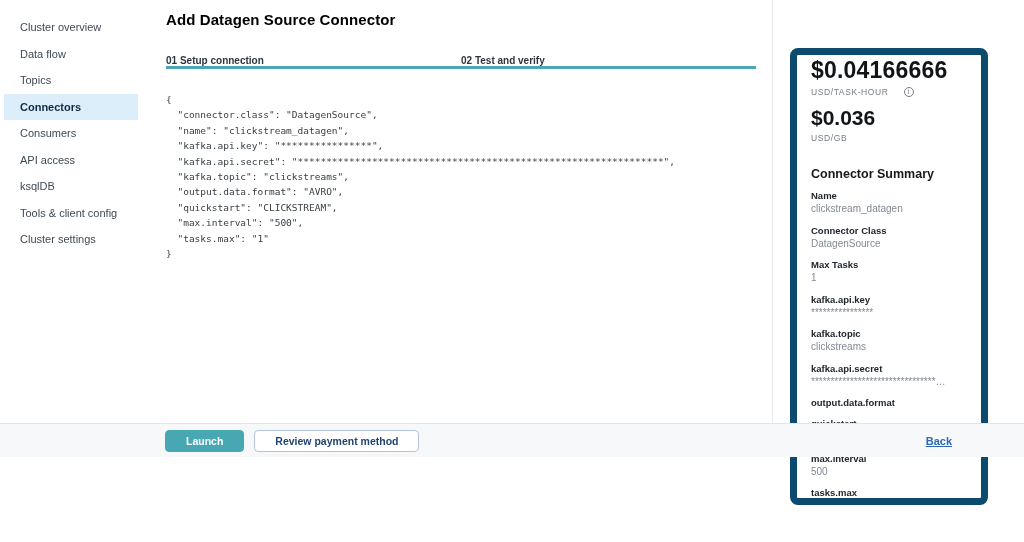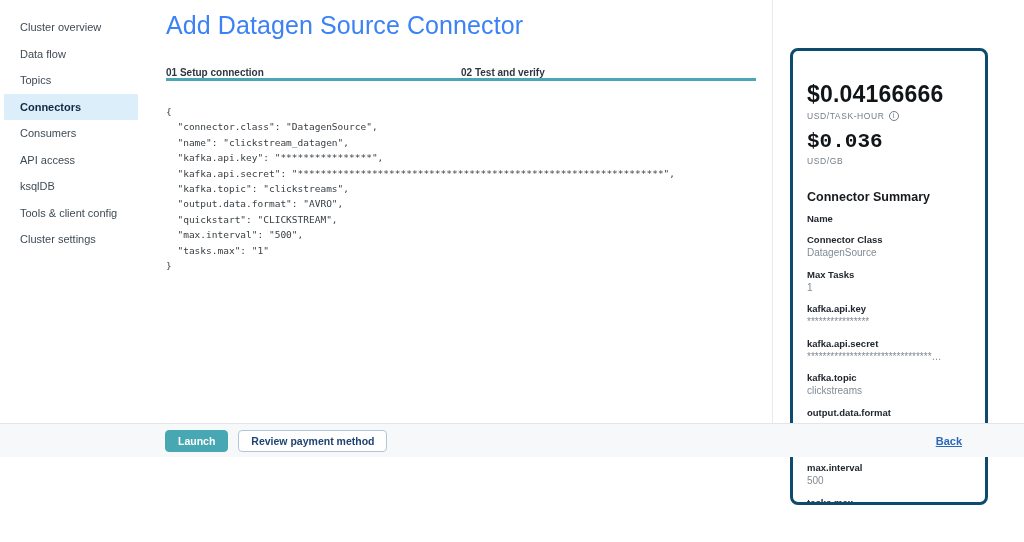--- a/index.html
+++ b/index.html
@@ -11,55 +11,55 @@
   
   .sidebar { width: 150px; padding-top: 14px; flex-shrink: 0; }
   .side-item { height: 26.5px; display: flex; align-items: center; padding-left: 20px;
     font-size: 11px; color: #3f4a55; cursor: pointer; }
   .side-item.active { margin: 0 12px 0 4px; padding-left: 16px; background: #DDEEFB;
     border-radius: 1px; color: #0f2a43; font-weight: 700; }
 
   
   .main { width: 623px; flex-shrink: 0; border-right: 1px solid #e7e9eb;
     padding: 11px 16px 0 16px; }
-  .page-title { font-size: 25px; font-weight: 400; color: #3b82f6; letter-spacing: .1px; }
+  .page-title { font-size: 15px; font-weight: 700; color: #000000; letter-spacing: .1px; }
   .steps { display: flex; margin-top: 27px; border-bottom: 3px solid #4AA7B3; padding-bottom: 0; }
   .step { width: 50%; font-size: 10px; font-weight: 700; color: #2d3640; cursor: pointer; }
   .code-wrap { margin-top: 23px; }
   pre.code { font-family: "DejaVu Sans Mono", "Liberation Mono", monospace;
     font-size: 9.5px; line-height: 15.4px; color: #3a4045; white-space: pre; }
 
   
   .right { flex: 1; position: relative; }
   .card { position: absolute; left: 17px; top: 48px; width: 198px; height: 457px;
-    background: #fff; border: 3px solid #0c4a6e; border-radius: 8px;
-    padding: 30px 14px; overflow: hidden; }
+    background: #fff; border: 7px solid #0c4a6e; border-radius: 8px;
+    padding: 2px 14px; overflow: hidden; }
   .price-lg { font-size: 23px; font-weight: 800; color: #121518; letter-spacing: .2px; }
   .price-unit { margin-top: 3px; font-size: 8.5px; color: #747d87; letter-spacing: .6px;
-    display: flex; align-items: center; gap: 4px; }
+    display: flex; align-items: center; gap: 15px; }
   .info-i { display: inline-flex; align-items: center; justify-content: center;
     width: 10px; height: 10px; border: 1px solid #747d87; border-radius: 50%;
     font-size: 7px; letter-spacing: 0; color: #747d87; cursor: pointer;
     font-family: "DejaVu Serif", serif; }
-  .price-md { margin-top: 9px; font-size: 21px; font-weight: 800; color: #121518; font-family: Liberation Mono, monospace; }
+  .price-md { margin-top: 9px; font-size: 21px; font-weight: 800; color: #121518; }
   .summary-title { margin-top: 24px; font-size: 12.5px; font-weight: 700; color: #16191d; }
   .field { margin-top: 8px; }
   .field .lbl { font-size: 9.5px; font-weight: 700; color: #21272e; line-height: 13px; }
   .field .val { font-size: 10px; color: #818a94; line-height: 13.5px;
     white-space: nowrap; overflow: hidden; }
 
   
   .footer { height: 34px; background: #f7f8f9; border-top: 1px solid #e3e5e8;
     display: flex; align-items: center; padding-left: 165px; gap: 10px; position: relative; }
-  .btn { font-size: 10.5px; font-weight: 700; border-radius: 4px; padding: 4px 12px;
+  .btn { font-size: 10.5px; font-weight: 700; border-radius: 4px; padding: 4px 20px;
     cursor: pointer; border: 1px solid transparent;
     font-family: "Liberation Sans", sans-serif; }
   .btn-primary { background: #47A8B4; color: #ffffff; border-color: #47A8B4; }
   .btn-secondary { background: #ffffff; color: #1E4471; border-color: #b3c5dd; }
-  .back-link { position: absolute; right: 62px; font-size: 11px; font-weight: 700;
+  .back-link { position: absolute; right: 72px; font-size: 11px; font-weight: 700;
     color: #2C68B5; text-decoration: underline; cursor: pointer; }
 </style>
 </head>
 <body>
 
 <div class="app">
   <div class="content-row">
 
     <nav class="sidebar">
       <div class="side-item">Cluster overview</div>
@@ -103,40 +103,41 @@
         </div>
         <div class="price-md">$0.036</div>
         <div class="price-unit">
           <span>USD/GB</span>
         </div>
 
         <div class="summary-title">Connector Summary</div>
 
         <div class="field">
           <div class="lbl">Name</div>
+          <div class="val">clickstream_datagen</div>
         </div>
         <div class="field">
           <div class="lbl">Connector Class</div>
           <div class="val">DatagenSource</div>
         </div>
         <div class="field">
           <div class="lbl">Max Tasks</div>
           <div class="val">1</div>
         </div>
         <div class="field">
           <div class="lbl">kafka.api.key</div>
           <div class="val">****************</div>
         </div>
         <div class="field">
+          <div class="lbl">kafka.topic</div>
+          <div class="val">clickstreams</div>
+        </div>
+        <div class="field">
           <div class="lbl">kafka.api.secret</div>
           <div class="val">********************************…</div>
-        </div>
-        <div class="field">
-          <div class="lbl">kafka.topic</div>
-          <div class="val">clickstreams</div>
         </div>
         <div class="field">
           <div class="lbl">output.data.format</div>
         </div>
         <div class="field">
           <div class="lbl">quickstart</div>
           <div class="val">CLICKSTREAM</div>
         </div>
         <div class="field">
           <div class="lbl">max.interval</div>

